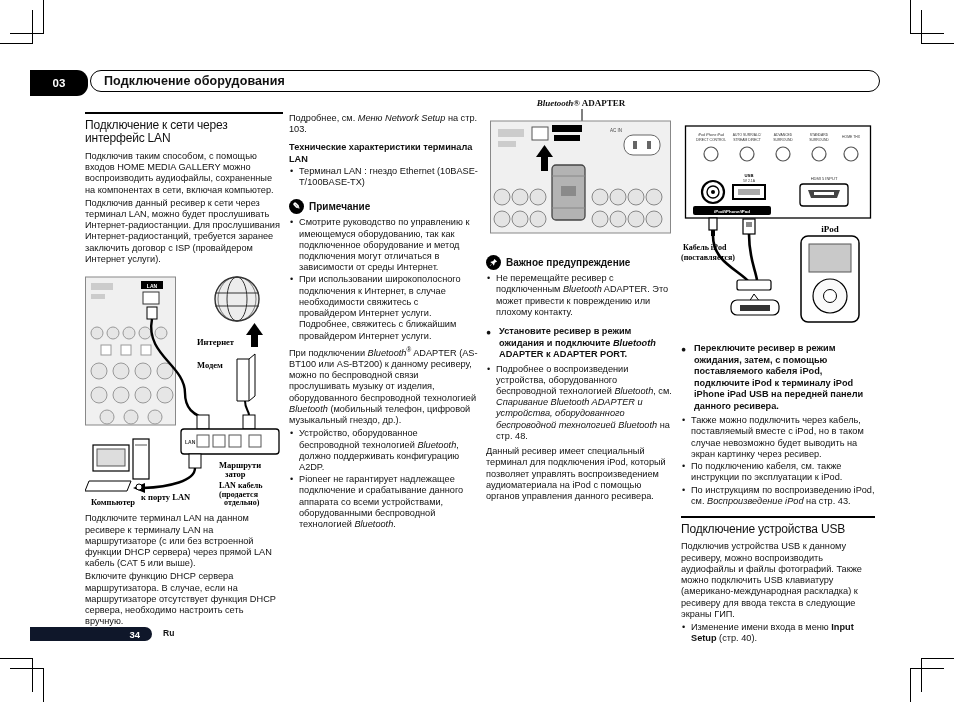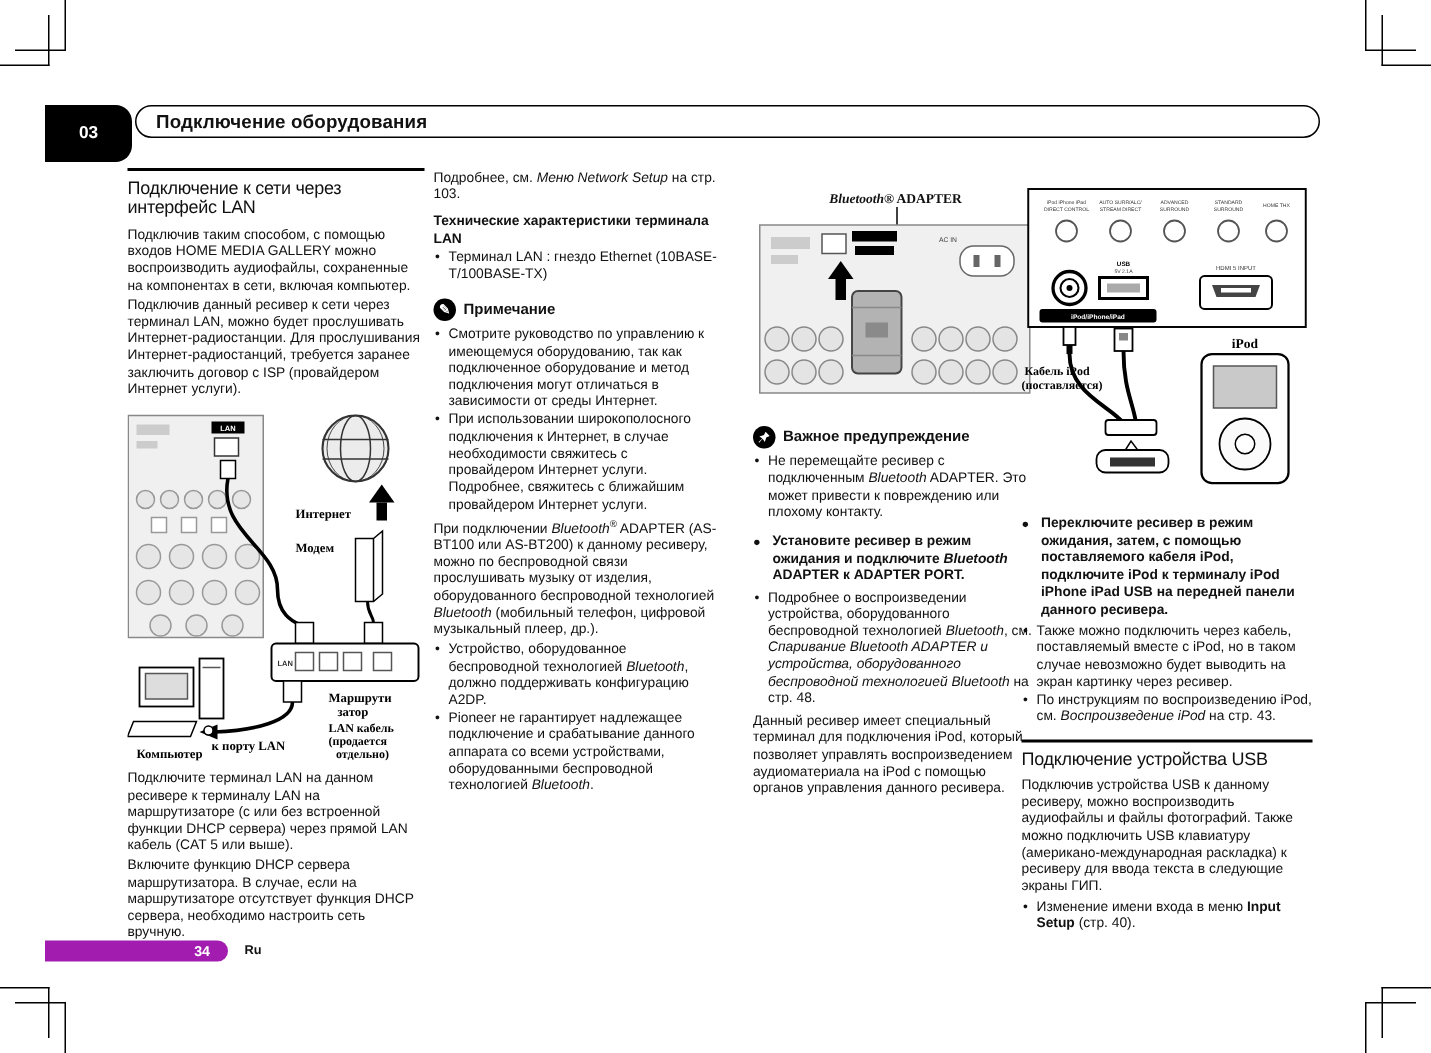--- a/index.html
+++ b/index.html
@@ -1,51 +1,51 @@
 <!DOCTYPE html>
 <html><head>
 <meta charset="utf-8">
 <style>
   html,body{margin:0;padding:0;}
   body{width:954px;height:702px;background:#fff;position:relative;overflow:hidden;
        font-family:"Liberation Sans", sans-serif;color:#111;}
   .cm{position:absolute;background:#000;}
   
-  .chapter-badge{position:absolute;left:30px;top:70px;width:58px;height:38px;background:#000;
+  .chapter-badge{position:absolute;left:30px;top:70px;width:58px;height:26px;background:#000;
      border-radius:0 11px 11px 0;color:#fff;font-weight:bold;font-size:11.5px;
      display:flex;align-items:center;justify-content:center;}
   .chapter-title{position:absolute;left:90px;top:70px;width:790px;height:22px;border:1.5px solid #000;
      border-radius:12px;display:flex;align-items:center;padding-left:13px;box-sizing:border-box;
      font-weight:bold;font-size:12.5px;letter-spacing:.1px;}
   
   .col{position:absolute;font-size:9.2px;line-height:1.22;}
   #col1{left:85px;top:112px;width:198px;}
   #col2{left:289px;top:113px;width:189px;}
-  #col3{left:486px;top:125px;width:190px;margin-left:16px;}
+  #col3{left:486px;top:96px;width:190px;}
   #col4{left:681px;top:122px;width:194px;}
   h2{border-top:2.5px solid #000;padding-top:5px;margin:0 0 5px;font-size:12px;line-height:1.12;
      font-weight:normal;letter-spacing:-.2px;}
   .mt{margin-top:9px;}
   p{margin:0 0 2px;}
   .subhead{font-weight:bold;margin:7px 0 1px;}
   ul{list-style:none;margin:1px 0 4px;padding:0;}
   li{position:relative;padding-left:10px;margin-bottom:1px;}
   li::before{content:"•";position:absolute;left:1px;}
   .step{font-weight:bold;position:relative;padding-left:13px;margin:8px 0 3px;line-height:1.25;}
   .step::before{content:"●";position:absolute;left:0;top:1px;font-size:8.5px;}
   .notehead{display:flex;align-items:center;gap:5px;margin:11px 0 3px;font-weight:bold;font-size:10px;}
   .nicon{width:15px;height:15px;border-radius:50%;background:#000;color:#fff;flex:0 0 15px;
      display:flex;align-items:center;justify-content:center;font-size:9px;}
   .ri{font-style:italic;} .rb{font-weight:bold;} .rsup{vertical-align:super;font-size:70%;}
   figure{margin:0;}
   .dlabel{font-family:"Liberation Serif", serif;font-weight:bold;}
   .bt-label{font-family:"Liberation Serif", serif;font-weight:bold;font-size:9px;text-align:center;
      margin:2px 0 0;}
   
-  .page-pill{position:absolute;left:30px;top:627px;width:122px;height:14px;background:#a21caf;
+  .page-pill{position:absolute;left:30px;top:627px;width:122px;height:14px;background:#0f172a;
      border-radius:0 8px 8px 0;color:#fff;font-weight:bold;font-size:9.5px;
      display:flex;align-items:center;justify-content:flex-end;padding-right:12px;box-sizing:border-box;}
   .lang{position:absolute;left:163px;top:628px;font-weight:bold;font-size:8.5px;}
 </style>
 </head>
 <body>
 
 <div>
 
   <div>
@@ -170,21 +170,21 @@
       <li>Терминал LAN : гнездо Ethernet (10BASE-T/100BASE-TX)</li>
     </ul>
     <div class="notehead">
       <span class="nicon">✎</span>
       <span>Примечание</span>
     </div>
     <ul>
       <li>Смотрите руководство по управлению к имеющемуся оборудованию, так как подключенное оборудование и метод подключения могут отличаться в зависимости от среды Интернет.</li>
       <li>При использовании широкополосного подключения к Интернет, в случае необходимости свяжитесь с провайдером Интернет услуги. Подробнее, свяжитесь с ближайшим провайдером Интернет услуги.</li>
     </ul>
-    <p><span>При подключении </span><span class="ri">Bluetooth</span><span class="rsup">®</span><span> ADAPTER (AS-BT100 или AS-BT200) к данному ресиверу, можно по беспроводной связи прослушивать музыку от изделия, оборудованного беспроводной технологией </span><span class="ri">Bluetooth</span><span> (мобильный телефон, цифровой музыкальный плеер, др.).</span></p>
+    <p><span>При подключении </span><span class="ri">Bluetooth</span><span class="rsup">®</span><span> ADAPTER (AS-BT100 или AS-BT200) к данному ресиверу, можно по беспроводной связи прослушивать музыку от изделия, оборудованного беспроводной технологией </span><span class="ri">Bluetooth</span><span> (мобильный телефон, цифровой музыкальный гнездо, др.).</span></p>
     <ul>
       <li><span>Устройство, оборудованное беспроводной технологией </span><span class="ri">Bluetooth</span><span>, должно поддерживать конфигурацию A2DP.</span></li>
       <li><span>Pioneer не гарантирует надлежащее подключение и срабатывание данного аппарата со всеми устройствами, оборудованными беспроводной технологией </span><span class="ri">Bluetooth</span><span>.</span></li>
     </ul>
   </div>
 
   <div class="col" id="col3">
     <div class="bt-label"><span class="ri">Bluetooth</span><span>® ADAPTER</span></div>
     <figure style="margin:0 0 4px">
       <svg width="190" height="132" viewBox="0 0 190 132">
@@ -302,20 +302,21 @@
           <rect x="120" y="114" width="58" height="86" rx="7" fill="#fff" stroke="#000" stroke-width="1.5"></rect>
           <rect x="128" y="122" width="42" height="28" fill="#c9c9c9" stroke="#555"></rect>
           <circle cx="149" cy="174" r="17" fill="#fafafa" stroke="#000" stroke-width="1.2"></circle>
           <circle cx="149" cy="174" r="6.5" fill="#fff" stroke="#000"></circle>
         </g>
       </svg>
     </figure>
     <p class="step">Переключите ресивер в режим ожидания, затем, с помощью поставляемого кабеля iPod, подключите iPod к терминалу iPod iPhone iPad USB на передней панели данного ресивера.</p>
     <ul>
       <li>Также можно подключить через кабель, поставляемый вместе с iPod, но в таком случае невозможно будет выводить на экран картинку через ресивер.</li>
+      <li>По подключению кабеля, см. также инструкции по эксплуатации к iPod.</li>
       <li><span>По инструкциям по воспроизведению iPod, см. </span><span class="ri">Воспроизведение iPod</span><span> на стр. 43.</span></li>
     </ul>
     <h2 class="mt">Подключение устройства USB</h2>
     <p>Подключив устройства USB к данному ресиверу, можно воспроизводить аудиофайлы и файлы фотографий. Также можно подключить USB клавиатуру (американо-международная раскладка) к ресиверу для ввода текста в следующие экраны ГИП.</p>
     <ul>
       <li><span>Изменение имени входа в меню </span><span class="rb">Input Setup</span><span> (стр. 40).</span></li>
     </ul>
   </div>
 
   <div class="page-pill">34</div>

